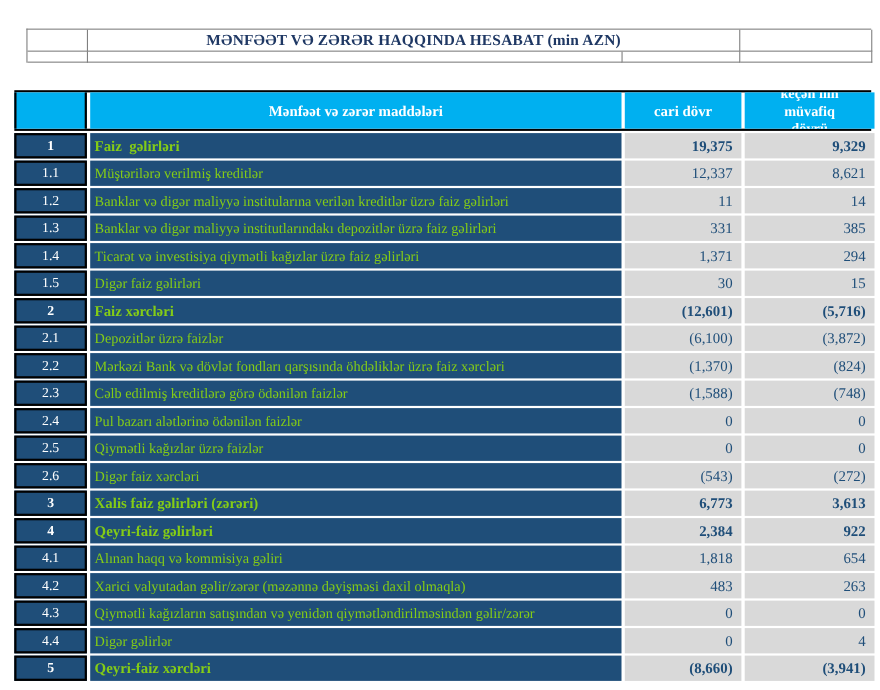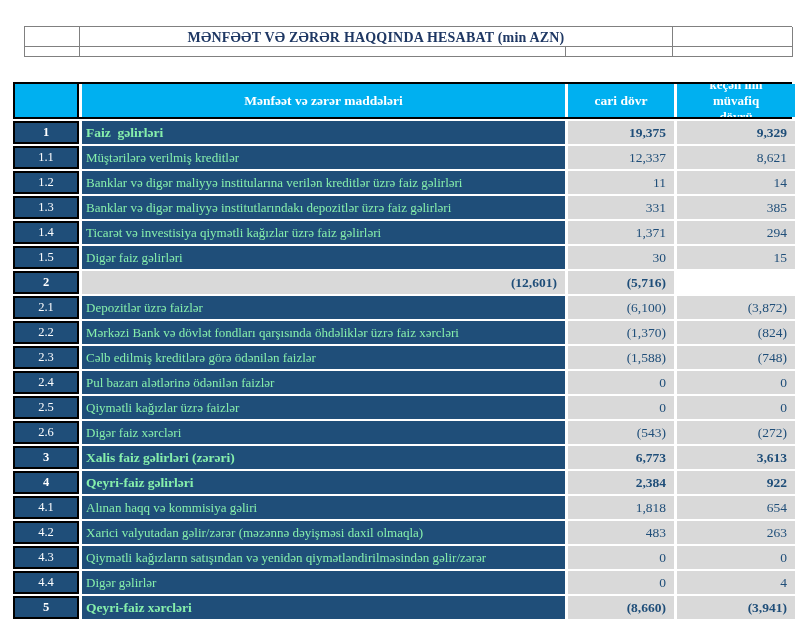--- a/index.html
+++ b/index.html
@@ -83,21 +83,21 @@
   }
   .cell{display:flex;align-items:center;overflow:hidden;}
   .cell.num{
     background:var(--row-bg);
     border:2px solid var(--border-black);
     color:#fff;font-size:12.5px;
     justify-content:center;
   }
   .cell.label{
     background:var(--row-bg);
-    color:#86efac;font-size:13px;
+    color:#84cc16;font-size:13px;
     padding-left:4px;
     white-space:pre;
   }
   .cell.val{
     background:var(--value-bg);
     color:var(--value-text);
     font-size:13.5px;
     justify-content:flex-end;
     padding-right:8px;
     white-space:nowrap;
@@ -166,20 +166,21 @@
     <div class="cell val">294</div>
   </div>
         <div class="trow">
     <div class="cell num">1.5</div>
     <div class="cell label">Digər faiz gəlirləri</div>
     <div class="cell val">30</div>
     <div class="cell val">15</div>
   </div>
         <div class="trow bold">
     <div class="cell num">2</div>
+    <div class="cell label">Faiz xərcləri</div>
     <div class="cell val">(12,601)</div>
     <div class="cell val">(5,716)</div>
   </div>
         <div class="trow">
     <div class="cell num">2.1</div>
     <div class="cell label">Depozitlər üzrə faizlər</div>
     <div class="cell val">(6,100)</div>
     <div class="cell val">(3,872)</div>
   </div>
         <div class="trow">

